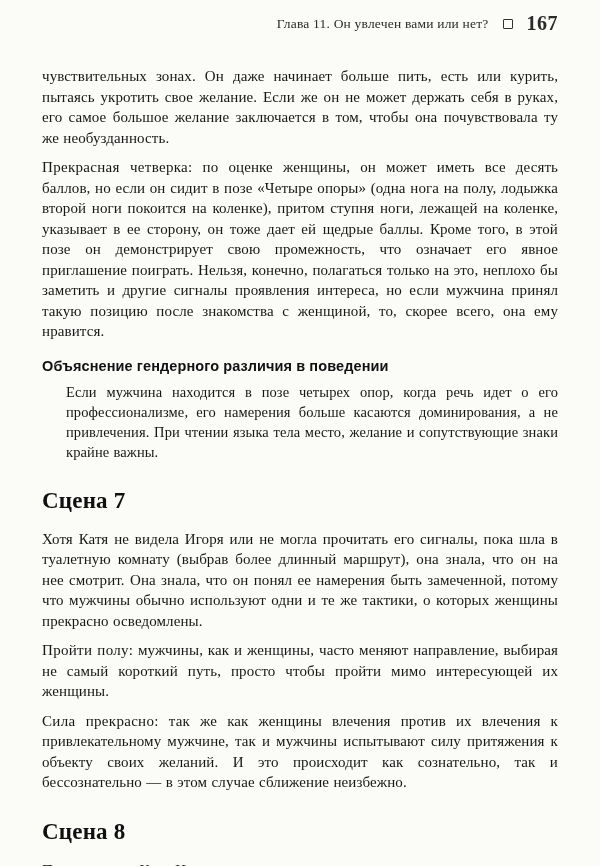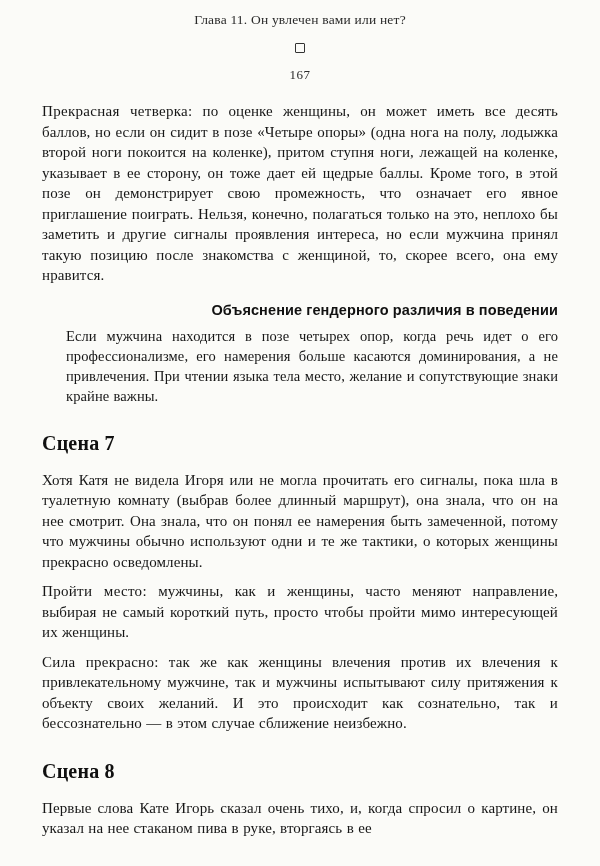--- a/index.html
+++ b/index.html
@@ -19,38 +19,37 @@
     color: #161616;
     font-family: "Liberation Serif", "DejaVu Serif", serif;
   }
   .running-head {
     display: flex;
     justify-content: flex-end;
     align-items: center;
     gap: 14px;
     font-size: 13.5px;
     color: #2a2a2a;
-    margin-bottom: 18px;
+    margin-bottom: 31px;
     font-family: "Liberation Serif", "DejaVu Serif", serif;
-    flex-direction: column;
   }
   .running-head .chapter {
     letter-spacing: 0.2px;
   }
   .head-square {
     display: inline-block;
     width: 8px;
     height: 8px;
     border: 1.6px solid #333;
     border-radius: 1px;
     margin-top: 1px;
   }
   .running-head .folio {
-    font-weight: normal;
-    font-size: 13px;
+    font-weight: bold;
+    font-size: 20px;
     letter-spacing: 0.5px;
   }
   .body-copy p {
     margin: 0 0 9px 0;
     font-size: 15px;
     line-height: 20.5px;
     text-align: justify;
     letter-spacing: 0.1px;
     word-spacing: 0.5px;
   }
@@ -58,70 +57,72 @@
     font-weight: normal;
     letter-spacing: 0.3px;
   }
   .subheading {
     margin: 16px 0 8px 0;
     font-family: "Liberation Sans", "DejaVu Sans", sans-serif;
     font-weight: bold;
     font-size: 14.5px;
     letter-spacing: 0.1px;
     color: #111;
-    text-align: right;
   }
   .note-para {
     margin: 0 0 6px 0 !important;
     padding-left: 24px;
     font-size: 14.5px !important;
     line-height: 20px !important;
   }
   .scene-title {
     margin: 26px 0 15px 0;
-    font-size: 20px;
+    font-size: 23px;
     font-weight: bold;
     letter-spacing: 0.2px;
     color: #101010;
     font-family: "Liberation Serif", "DejaVu Serif", serif;
   }
   .scene-title:first-of-type { margin-top: 24px; }
 </style>
 </head>
 <body>
 
 <div class="page">
 
   <div class="running-head">
     <span class="chapter">Глава 11. Он увлечен вами или нет?</span>
     <span class="head-square"></span>
     <span class="folio">167</span>
   </div>
 
   <div class="body-copy">
 
+    <p>
+      <span>чувствительных зонах. Он даже начинает больше пить, есть или курить, пытаясь укротить свое желание. Если же он не может держать себя в руках, его самое большое желание заключается в том, чтобы она почувствовала ту же необузданность.</span>
+    </p>
 
     <p>
       <b class="runin">Прекрасная четверка:</b><span> по оценке женщины, он может иметь все десять баллов, но если он сидит в позе «Четыре опоры» (одна нога на полу, лодыжка второй ноги покоится на коленке), притом ступня ноги, лежащей на коленке, указывает в ее сторону, он тоже дает ей щедрые баллы. Кроме того, в этой позе он демонстрирует свою промежность, что означает его явное приглашение поиграть. Нельзя, конечно, полагаться только на это, неплохо бы заметить и другие сигналы проявления интереса, но если мужчина принял такую позицию после знакомства с женщиной, то, скорее всего, она ему нравится.</span>
     </p>
 
     <div class="subheading">Объяснение гендерного различия в поведении</div>
 
     <p class="note-para">
       <span>Если мужчина находится в позе четырех опор, когда речь идет о его профессионализме, его намерения больше касаются доминирования, а не привлечения. При чтении языка тела место, желание и сопутствующие знаки крайне важны.</span>
     </p>
 
     <div class="scene-title">Сцена 7</div>
 
     <p>
       <span>Хотя Катя не видела Игоря или не могла прочитать его сигналы, пока шла в туалетную комнату (выбрав более длинный маршрут), она знала, что он на нее смотрит. Она знала, что он понял ее намерения быть замеченной, потому что мужчины обычно используют одни и те же тактики, о которых женщины прекрасно осведомлены.</span>
     </p>
 
     <p>
-      <b class="runin">Пройти место:</b><span> мужчины, как и женщины, часто меняют направление, выбирая не самый короткий путь, просто чтобы пройти мимо интересующей их женщины.</span>
+      <b class="runin">Пройти полу:</b><span> мужчины, как и женщины, часто меняют направление, выбирая не самый короткий путь, просто чтобы пройти мимо интересующей их женщины.</span>
     </p>
 
     <p>
       <b class="runin">Сила прекрасно:</b><span> так же как женщины влечения против их влечения к привлекательному мужчине, так и мужчины испытывают силу притяжения к объекту своих желаний. И это происходит как сознательно, так и бессознательно — в этом случае сближение неизбежно.</span>
     </p>
 
     <div class="scene-title">Сцена 8</div>
 
     <p>
       <span>Первые слова Кате Игорь сказал очень тихо, и, когда спросил о картине, он указал на нее стаканом пива в руке, вторгаясь в ее</span>

